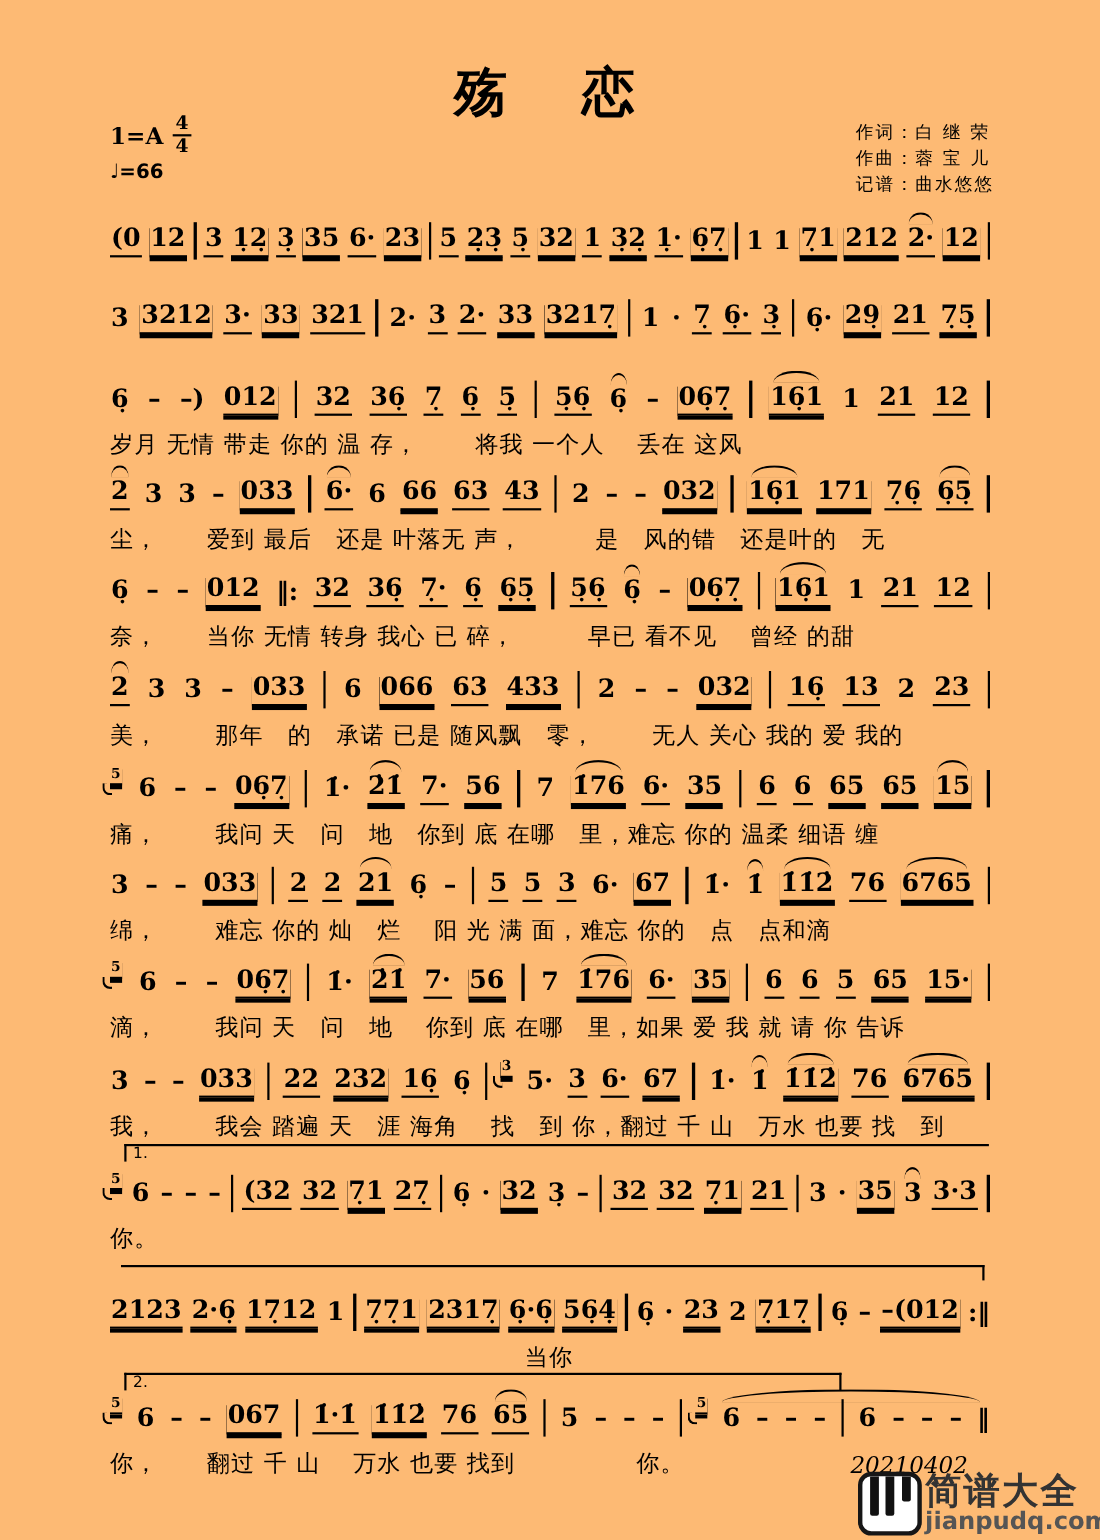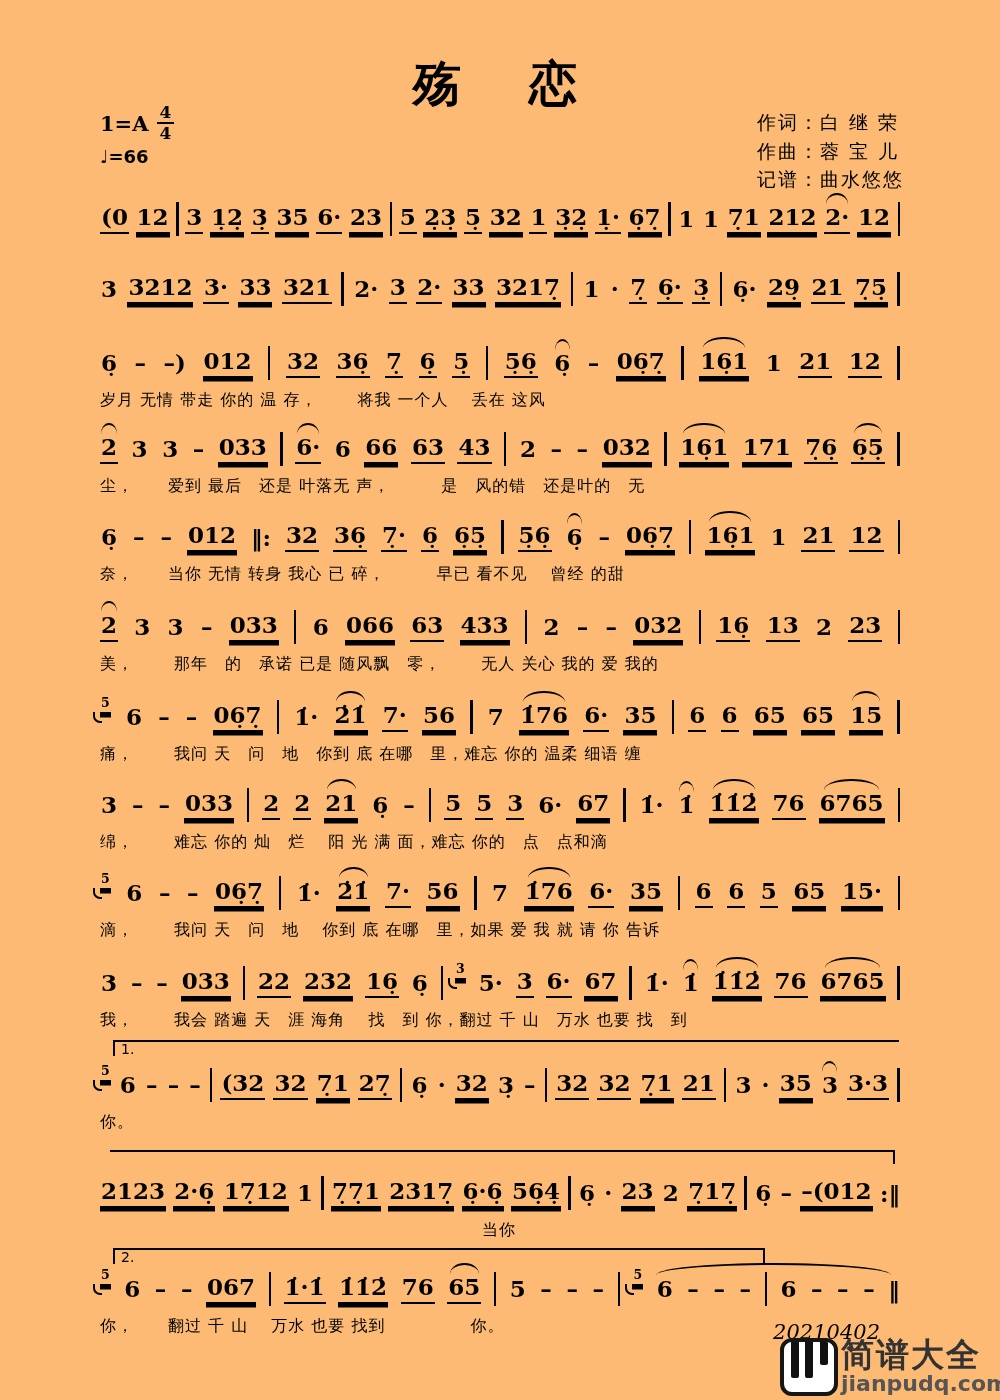--- a/index.html
+++ b/index.html
@@ -10,41 +10,41 @@
   .title{position:absolute;top:52px;left:0;right:0;margin:0;text-align:center;
          font-family:"DejaVu Serif",serif;font-weight:bold;font-size:48px;letter-spacing:10px;}
   .singer{position:absolute;top:124px;left:0;right:0;text-align:center;
           font-size:21px;letter-spacing:5px;}
   .keysig{position:absolute;left:100px;top:104px;display:flex;align-items:center;gap:8px;
           font-family:"DejaVu Serif",serif;font-weight:bold;font-size:21px;}
   .frac{display:inline-flex;flex-direction:column;line-height:1;font-size:17px;text-align:center;}
   .frac .top{border-bottom:2px solid #000;padding:0 3px 1px;}
   .frac .bot{padding-top:1px;}
   .tempo{position:absolute;left:100px;top:146px;font-size:18px;font-weight:bold;}
-  .credits{position:absolute;right:96px;top:108px;font-size:19px;line-height:1.5;
+  .credits{position:absolute;right:96px;top:108px;font-size:16px;line-height:1.5;
            letter-spacing:2px;text-align:left;}
 
   
   #score{position:absolute;left:100px;top:0;width:800px;}
   .line{position:absolute;left:0;width:100%;}
   .notes{display:flex;justify-content:space-between;align-items:center;height:46px;
          font-family:"DejaVu Serif",serif;font-weight:bold;font-size:23px;}
   .note{position:relative;padding:0 1px;line-height:1.15;white-space:nowrap;}
   .u1{border-bottom:2.5px solid #000;padding-bottom:2px;}
   .u2{border-bottom:2.5px solid #000;padding-bottom:2px;box-shadow:0 3.5px 0 0 #000;}
   .t::before{content:'';position:absolute;left:8%;width:84%;top:-11px;height:9px;
              border-top:2.2px solid #000;border-radius:50% 50% 0 0 / 100% 100% 0 0;}
   .tw::before{content:'';position:absolute;left:0;width:235px;top:-13px;height:10px;
               border-top:2.2px solid #000;border-radius:50% 50% 0 0 / 100% 100% 0 0;z-index:2;}
   .g{font-size:12.5px;transform:translateY(-12px);}
   .g::after{content:'';position:absolute;top:100%;left:-7px;width:7px;height:9px;
             border-left:2px solid #000;border-bottom:2px solid #000;border-bottom-left-radius:7px;}
   .bar{width:2.4px;height:34px;background:#000;flex:0 0 auto;}
   .rpt{font-weight:bold;font-size:23px;font-family:"DejaVu Serif",serif;white-space:nowrap;}
-  .lyrics{margin-top:4px;font-size:16px;white-space:pre;letter-spacing:1px;}
+  .lyrics{margin-top:4px;font-size:21px;white-space:pre;letter-spacing:1px;}
   .lyrics.right{text-align:center;padding-right:2px;}
 
   
   .volta{position:absolute;border-top:2px solid #000;border-left:2px solid #000;
          height:14px;font-size:14px;padding-left:6px;line-height:1.1;}
   .volta1{left:113px;top:1040px;width:778px;}
   .volta2{left:113px;top:1248px;width:642px;border-right:2px solid #000;}
   .volta-cont{position:absolute;left:110px;top:1150px;width:783px;height:12px;
               border-top:2px solid #000;border-right:2px solid #000;}
 

